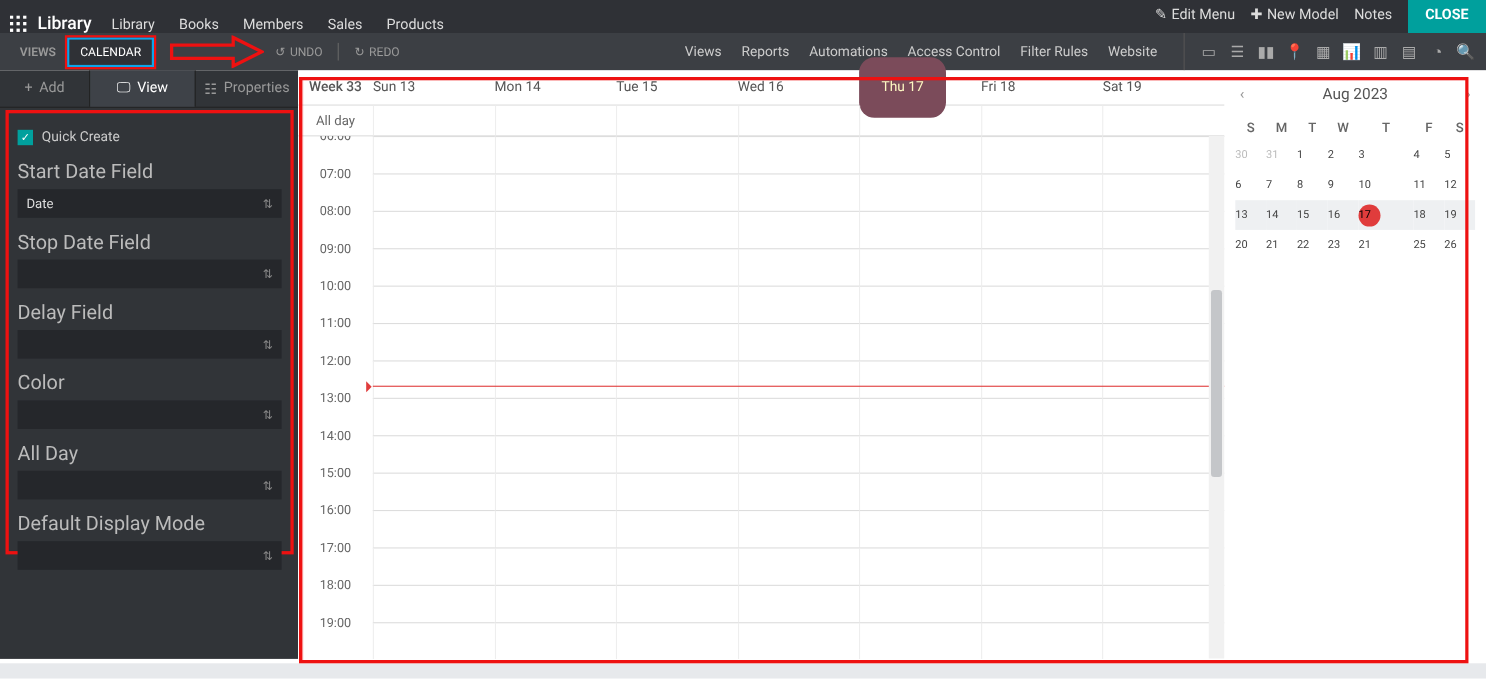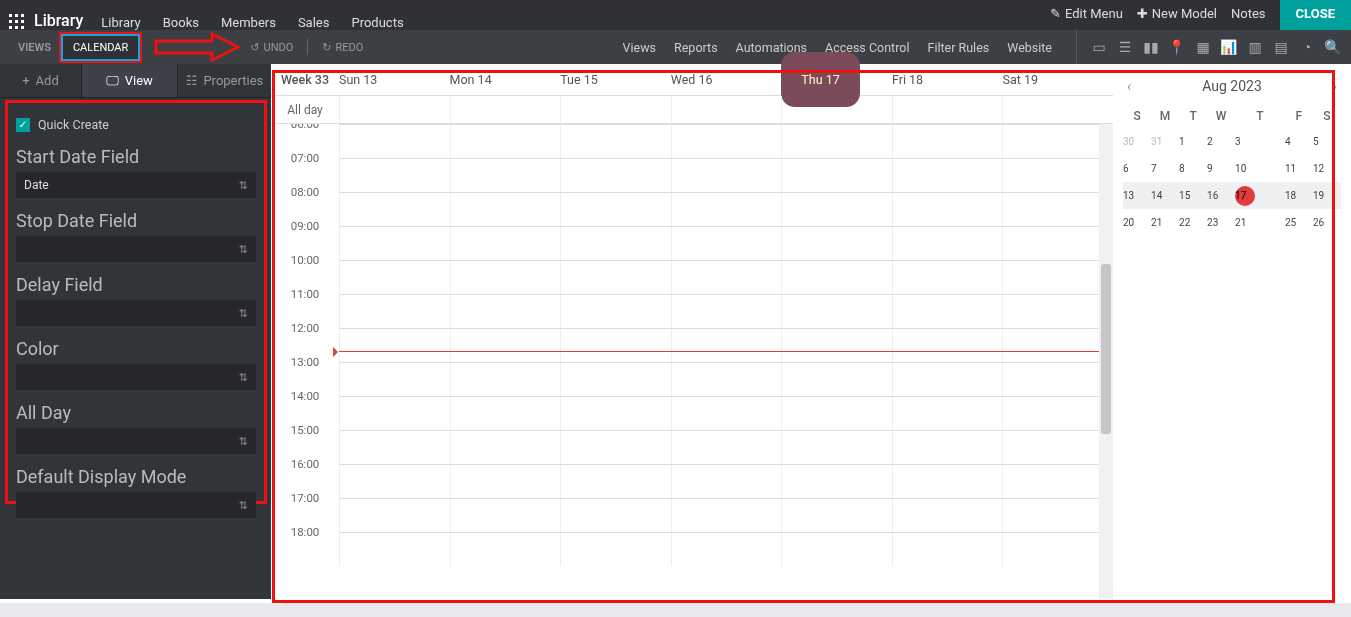--- a/index.html
+++ b/index.html
@@ -366,20 +366,30 @@
               <div class="hour-row">
                 <div class="time">18:00</div>
                 <div class="slot"></div>
                 <div class="slot"></div>
                 <div class="slot"></div>
                 <div class="slot"></div>
                 <div class="slot"></div>
                 <div class="slot"></div>
                 <div class="slot"></div>
               </div>
+              <div class="hour-row">
+                <div class="time">19:00</div>
+                <div class="slot"></div>
+                <div class="slot"></div>
+                <div class="slot"></div>
+                <div class="slot"></div>
+                <div class="slot"></div>
+                <div class="slot"></div>
+                <div class="slot"></div>
+              </div>
             </div>
           <div class="now-line" style="top:227px"></div>
           <div class="scroll-track">
               <div class="scroll-thumb" style="top:140px;height:170px"></div>
             </div>
         </div>
       </div>
     </div>
     <div class="mini-cal">
       <div class="mini-head">

